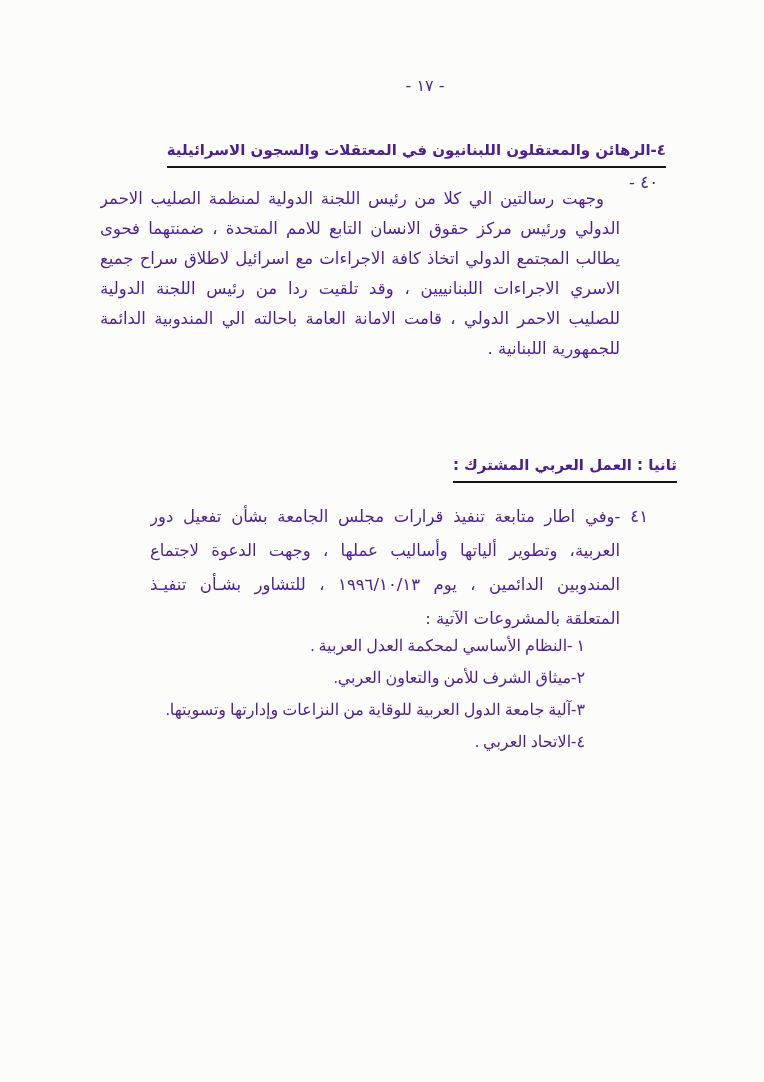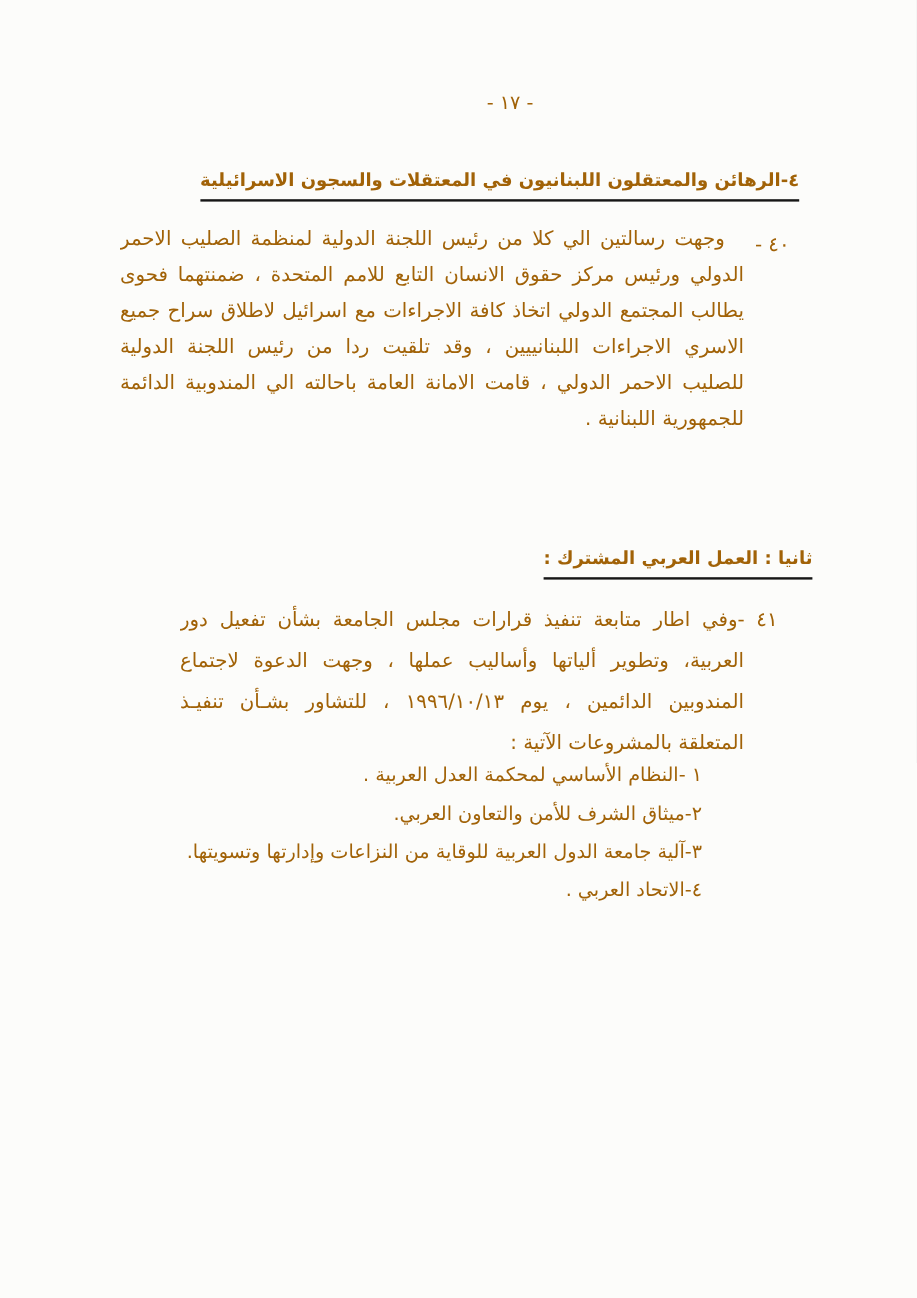--- a/index.html
+++ b/index.html
@@ -1,21 +1,21 @@
 <!DOCTYPE html>
 <html lang="ar" dir="rtl"><head>
 <meta charset="utf-8">
 <style>
   html,body{margin:0;padding:0;background:#e8e8e8;}
   .page{
     position:relative;
     width:764px;height:1082px;
     margin:0 auto;
     background:#fcfcfa;
-    color:#a16207;
+    color:#4c1d95;
     font-family:"DejaVu Sans", sans-serif;
     direction:rtl;
     overflow:hidden;
   }
   .page-number{
     position:absolute;top:76px;left:380px;width:90px;
     text-align:center;font-size:16px;letter-spacing:1px;
     direction:ltr;
   }
   .heading{
@@ -36,27 +36,27 @@
   .para-41 .jline{height:34px;line-height:34px;}
   .para-41 .cont{padding-right:28px;}
   .jline{
     overflow:hidden;
     text-align:justify;
     text-align-last:justify;
   }
   .jline.first40{padding-right:16px;}
   .jline.lastline{text-align-last:right;}
   .para-num{
-    position:absolute;top:189px;right:106px;
+    position:absolute;top:168px;right:106px;
     height:30px;line-height:30px;font-size:16.5px;
     white-space:nowrap;
   }
   .projects-list{
     position:absolute;top:630px;right:179px;
-    font-size:16px;text-align:right;
+    font-size:16px;text-align:right;font-family:Liberation Serif, serif;
   }
   .list-item{height:32px;line-height:32px;white-space:nowrap;}
 </style>
 </head>
 <body>
 
 <div class="page">
 
   <div class="page-number">- ١٧ -</div>
 

